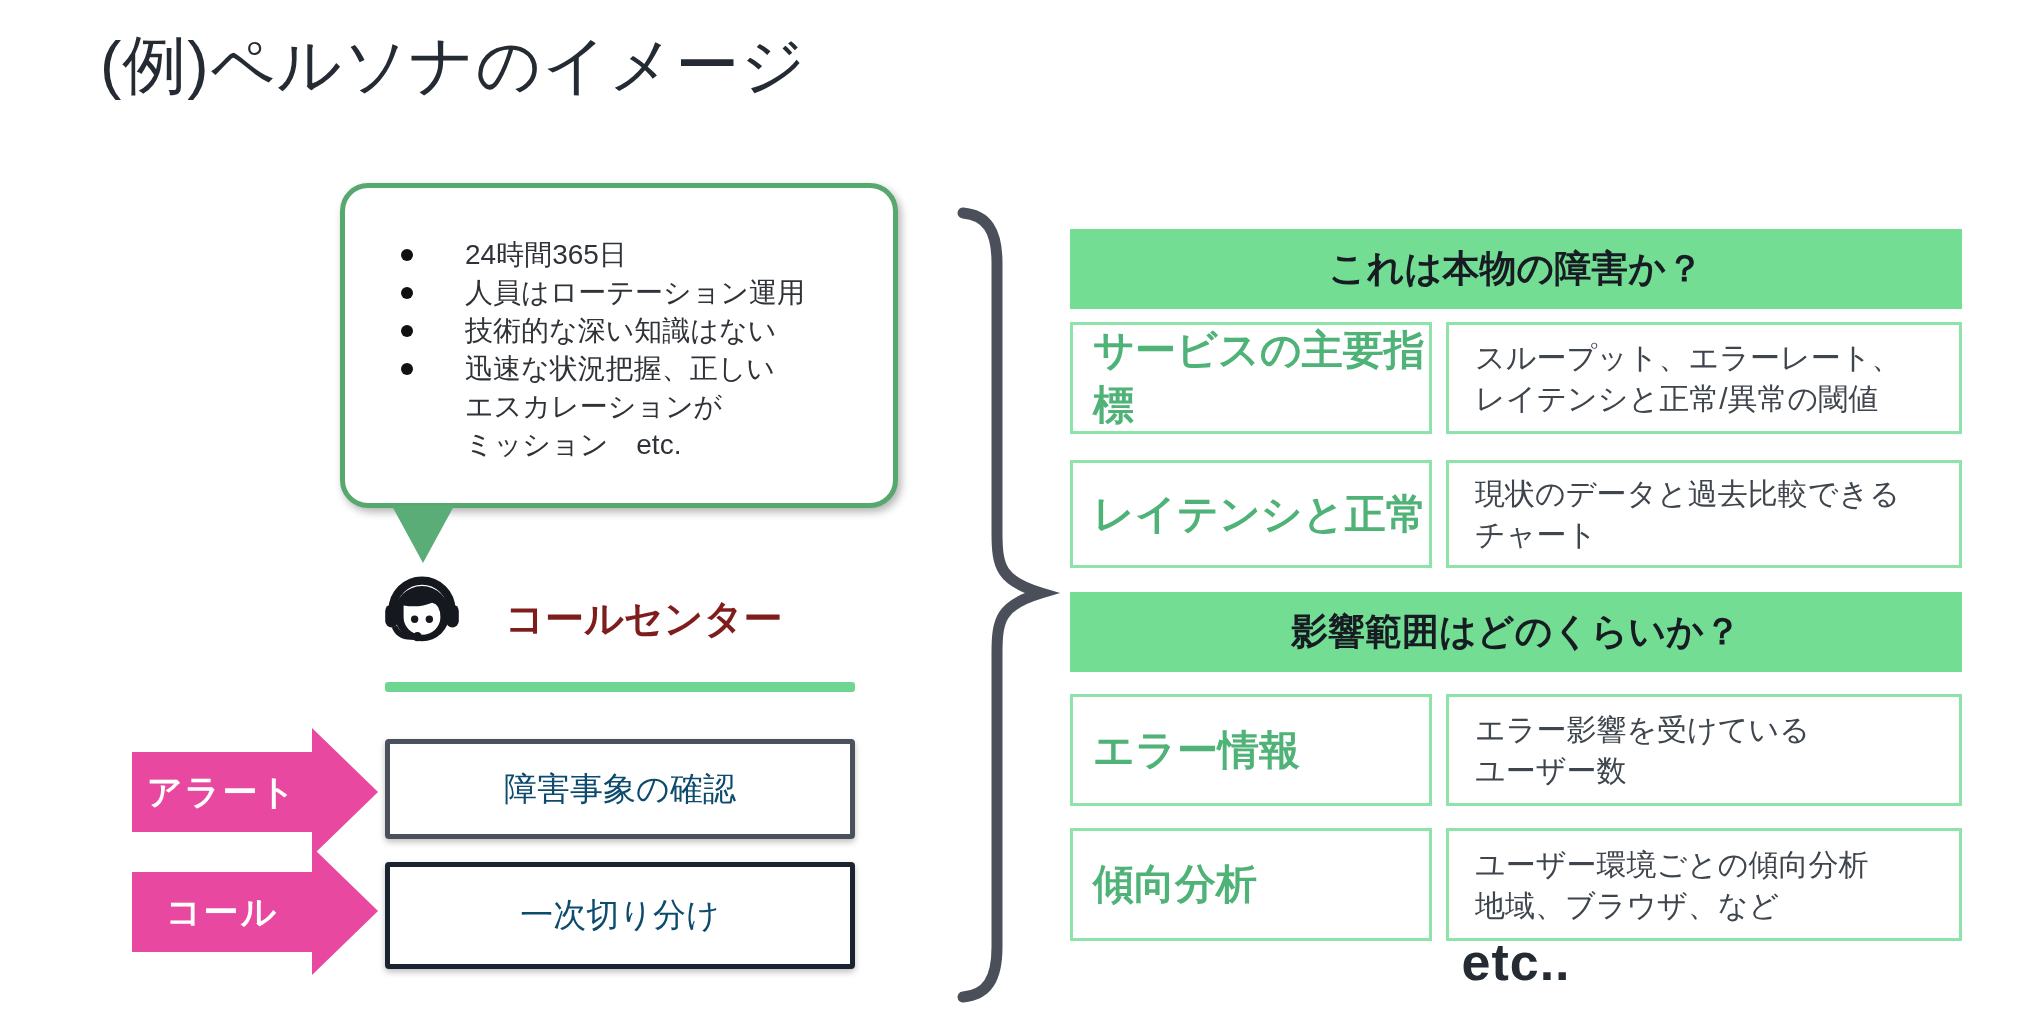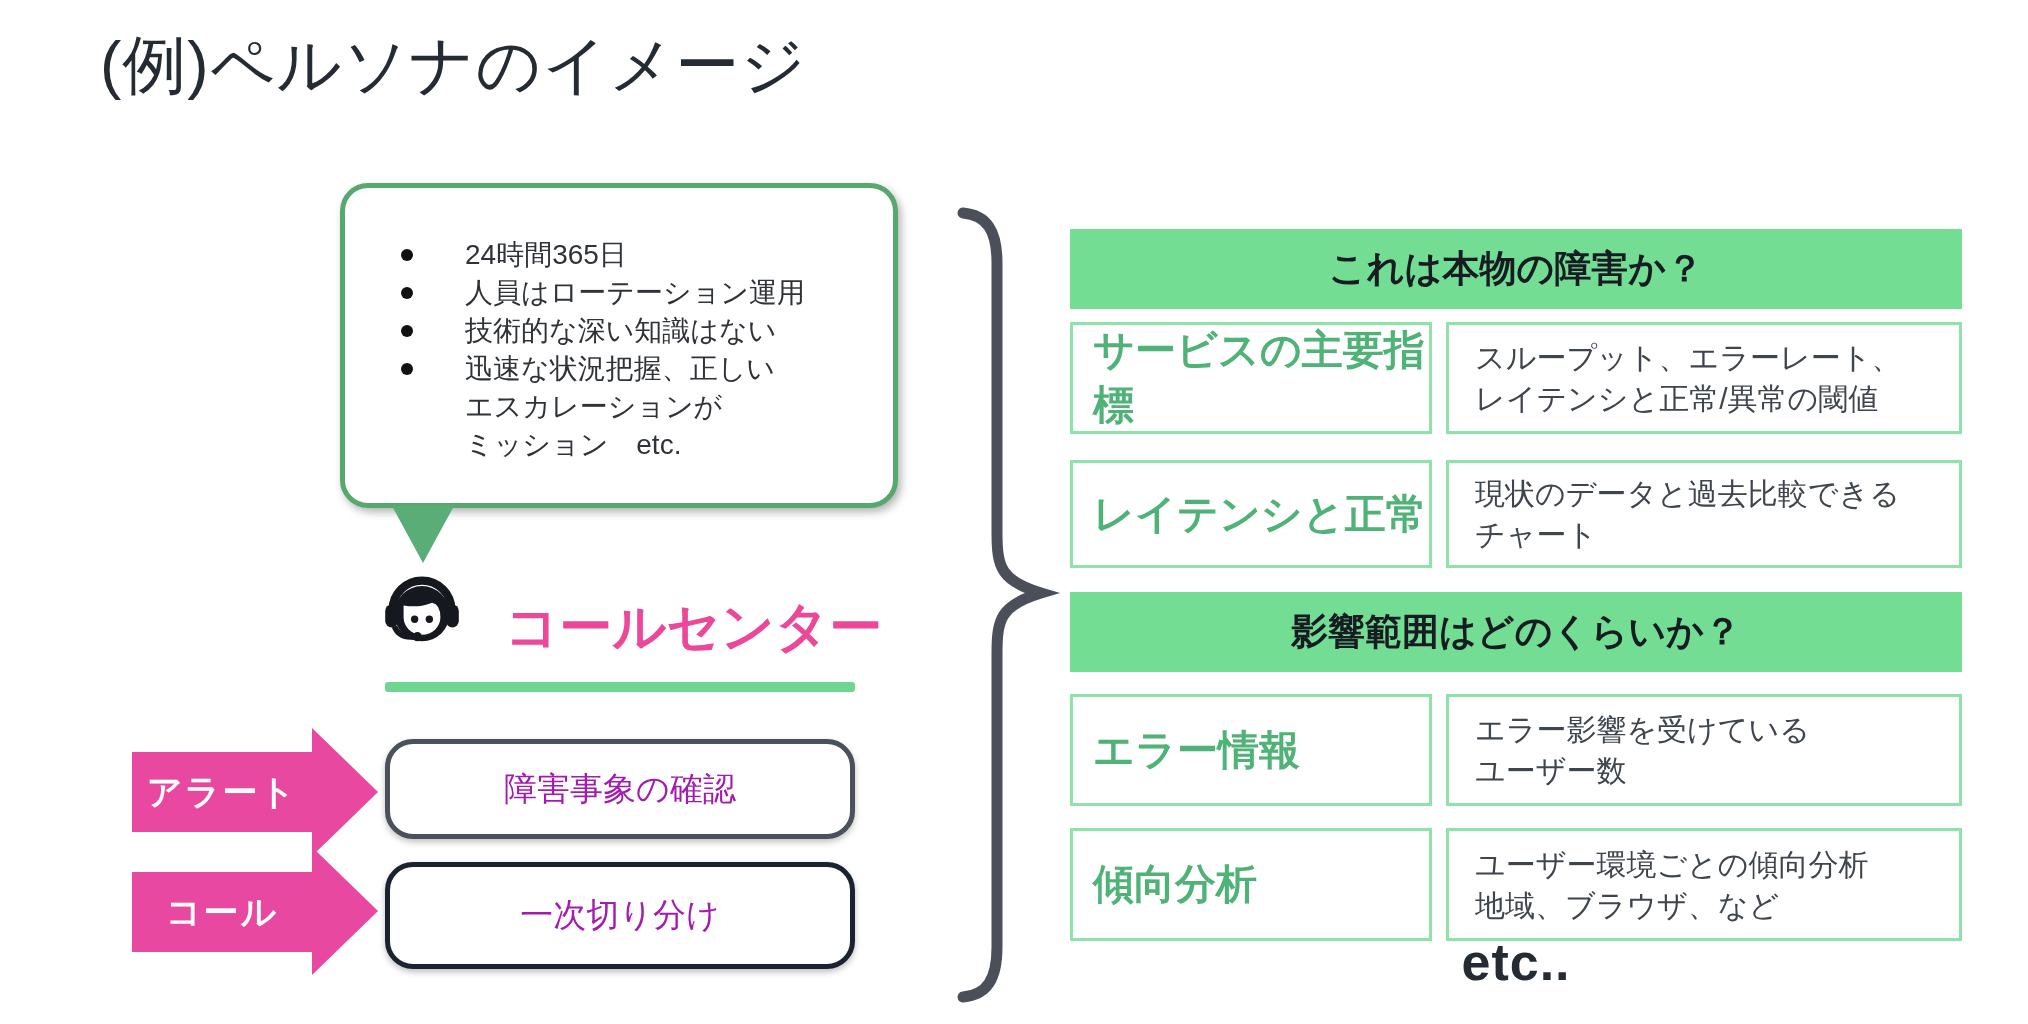--- a/index.html
+++ b/index.html
@@ -28,31 +28,31 @@
     font-size:28px;line-height:38px;color:#2f3338;white-space:pre-line;
   }
   .bubble-tail{
     position:absolute;left:392px;top:506px;width:0;height:0;
     border-left:31px solid transparent;border-right:31px solid transparent;
     border-top:57px solid #5bad78;
   }
   
   .actor-icon{position:absolute;left:376px;top:564px;width:92px;height:92px;}
   .actor-name{
-    position:absolute;left:505px;top:592px;font-size:53px;font-weight:800;color:#ec4899;
+    position:absolute;left:505px;top:592px;font-size:39px;font-weight:800;color:#7f1d1d;
   }
   .actor-underline{
     position:absolute;left:385px;top:682px;width:470px;height:10px;
     background:#6fd592;border-radius:3px;
   }
   
   .step-box{
     position:absolute;left:385px;width:470px;box-sizing:border-box;
-    background:#ffffff;border-radius:28px;display:flex;align-items:center;justify-content:center;
-    font-size:33px;color:#a21caf;box-shadow:0 3px 6px rgba(0,0,0,0.25);
+    background:#ffffff;border-radius:4px;display:flex;align-items:center;justify-content:center;
+    font-size:33px;color:#0c4a6e;box-shadow:0 3px 6px rgba(0,0,0,0.25);
   }
   .step-box.first{top:739px;height:100px;border:5px solid #4a505c;}
   .step-box.second{top:862px;height:107px;border:5px solid #1c2330;}
   
   .arrow{position:absolute;left:132px;}
   .arrow .arrow-body{
     position:absolute;left:0;top:0;width:180px;height:80px;background:#e8489f;
     display:flex;align-items:center;justify-content:center;
     font-size:35px;font-weight:800;color:#ffffff;letter-spacing:2px;
   }

